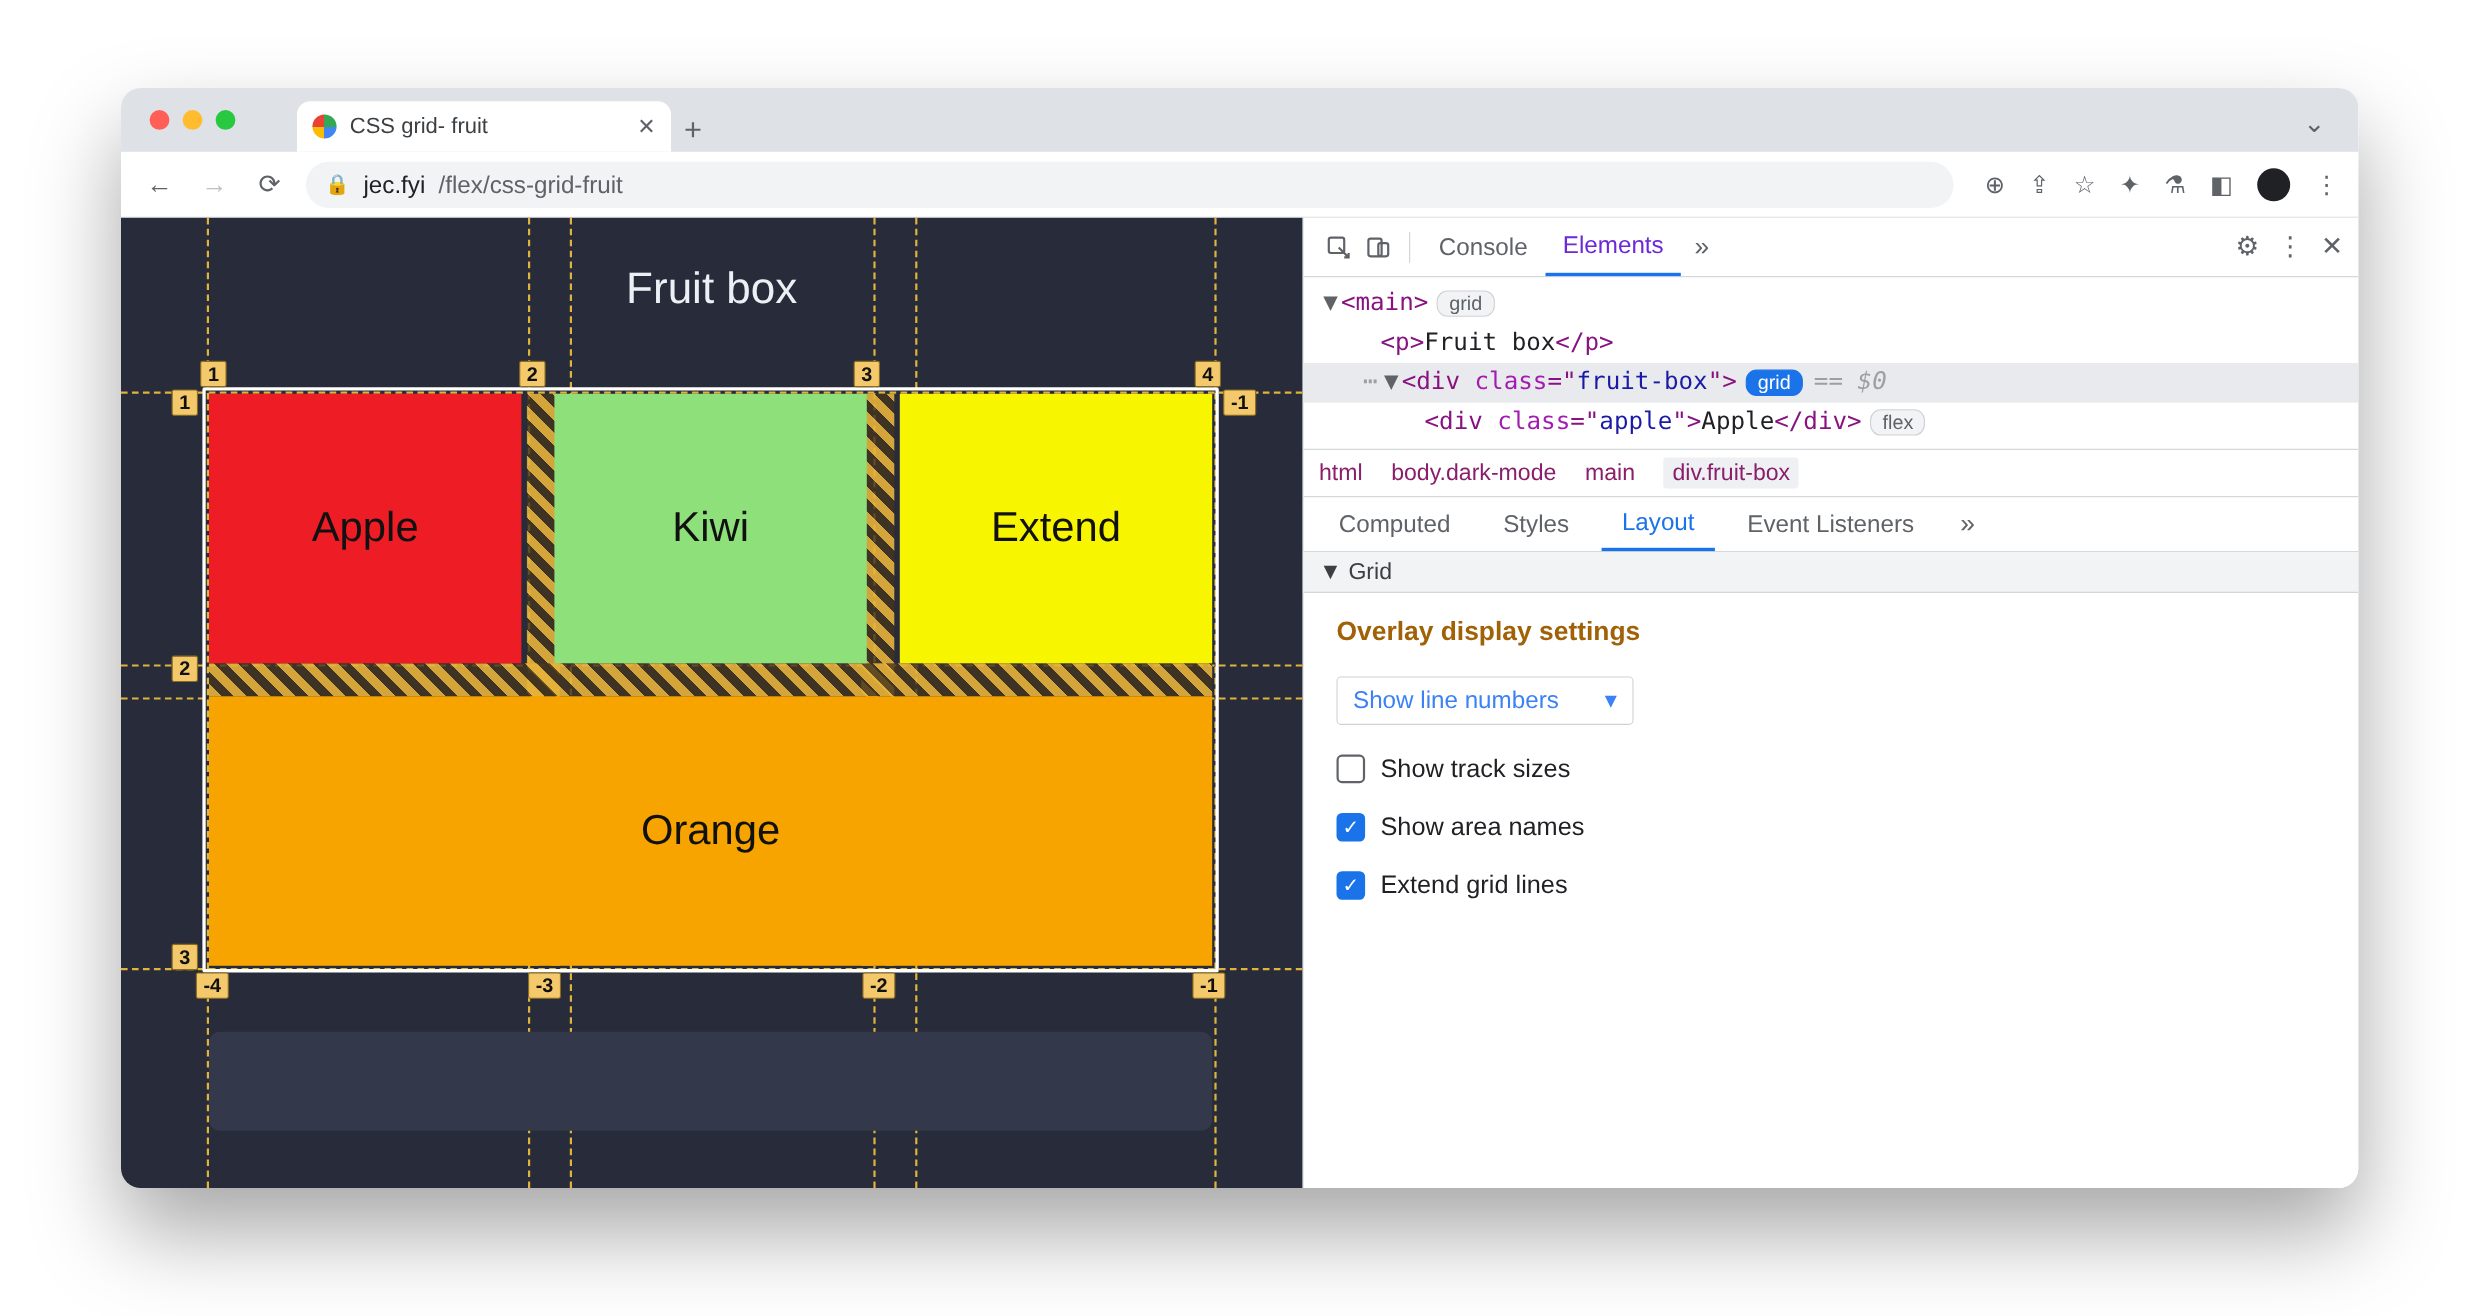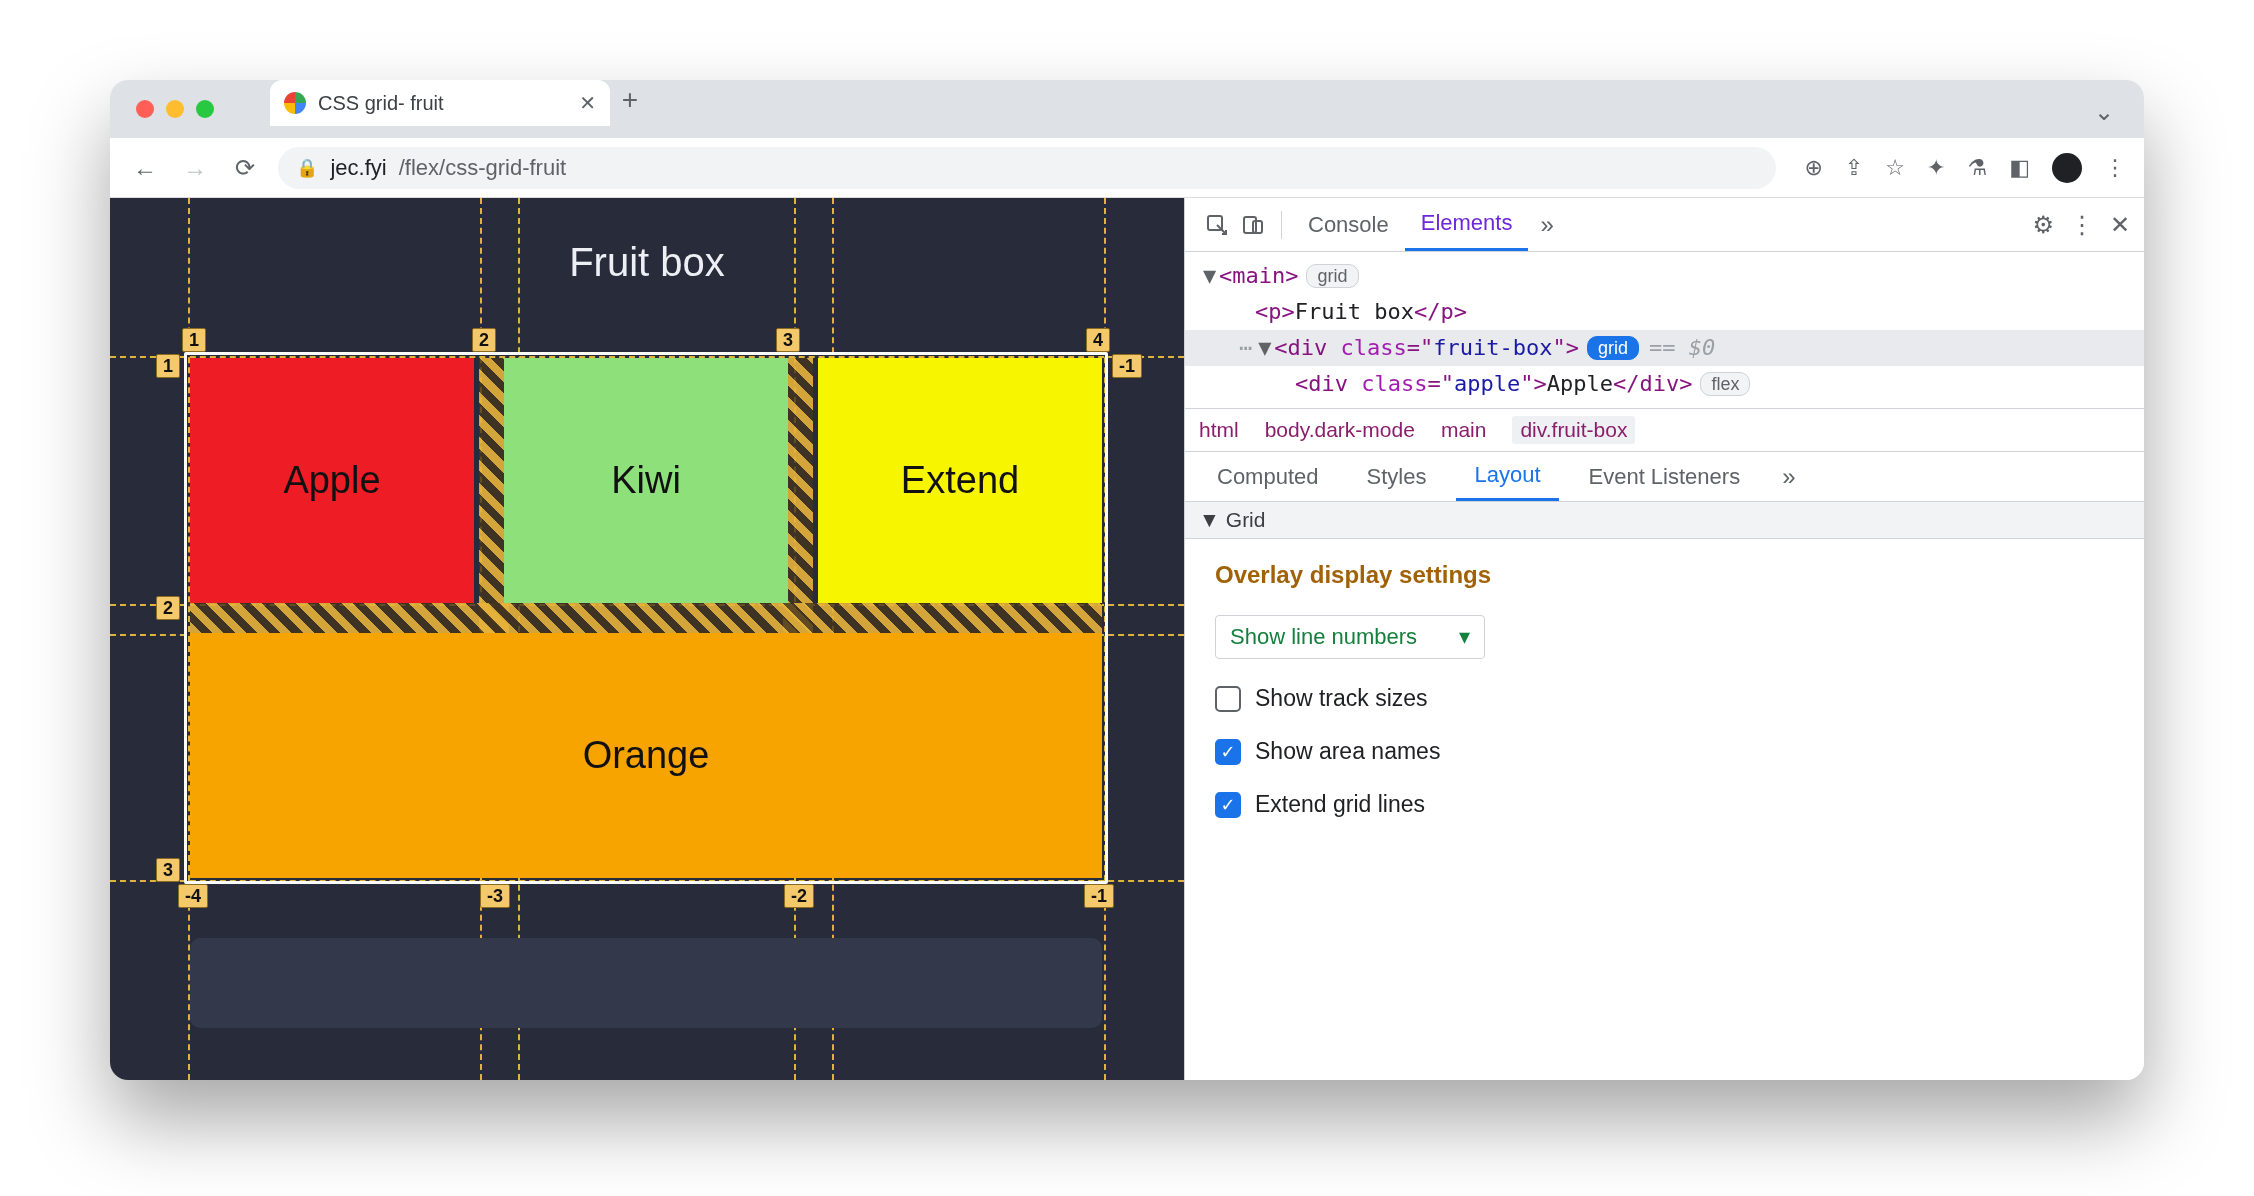--- a/index.html
+++ b/index.html
@@ -1,19 +1,19 @@
 <!DOCTYPE html>
 <html><head>
 <meta charset="utf-8">
 <style>
   * { box-sizing: border-box; margin: 0; padding: 0; }
   body { font-family: -apple-system, BlinkMacSystemFont, "Segoe UI", Arial, sans-serif; background: #fff; width: 2254px; height: 1196px; overflow: hidden; }
   .browser-window { position: absolute; left: 110px; top: 80px; width: 2034px; height: 1000px; background: #fff; border-radius: 18px; box-shadow: 0 40px 80px rgba(0,0,0,0.35); overflow: hidden; display: flex; flex-direction: column; }
   
-  .tab-strip { height: 58px; background: #dee1e6; display: flex; align-items: flex-start; padding-left: 20px; position: relative; }
+  .tab-strip { height: 58px; background: #dee1e6; display: flex; align-items: flex-end; padding-left: 20px; position: relative; }
   .traffic-lights { position: absolute; left: 26px; top: 20px; display: flex; gap: 12px; }
   .tl { width: 18px; height: 18px; border-radius: 50%; }
   .tl.red { background: #ff5f57; }
   .tl.yellow { background: #febc2e; }
   .tl.green { background: #28c840; }
   .tab { margin-left: 140px; height: 46px; width: 340px; background: #fff; border-radius: 12px 12px 0 0; display: flex; align-items: center; padding: 0 14px; gap: 12px; font-size: 20px; color: #3c4043; }
   .tab .favicon { width: 22px; height: 22px; border-radius: 50%; background: conic-gradient(#34a853 0 90deg, #4285f4 90deg 180deg, #fbbc05 180deg 270deg, #ea4335 270deg 360deg); }
   .tab .close { margin-left: auto; font-size: 20px; color: #5f6368; cursor: pointer; }
   .new-tab { width: 40px; height: 40px; display: flex; align-items: center; justify-content: center; font-size: 28px; color: #5f6368; cursor: pointer; }
   .window-chevron { position: absolute; right: 30px; top: 18px; font-size: 24px; color: #5f6368; }
@@ -69,21 +69,21 @@
   .ellipsis { color: #9aa0a6; padding: 0 6px; }
   .breadcrumb { height: 44px; border-top: 1px solid #d0d3d7; border-bottom: 1px solid #d0d3d7; display: flex; align-items: center; padding: 0 14px; gap: 26px; font-size: 21px; }
   .bc-item { color: #8a1e6b; cursor: pointer; }
   .bc-item.sel { background: #eef0f3; padding: 2px 8px; border-radius: 3px; }
   .sub-tabs { height: 50px; display: flex; align-items: center; border-bottom: 1px solid #d0d3d7; padding: 0 14px; gap: 12px; }
   .sub-tab { padding: 0 18px; height: 100%; display: flex; align-items: center; color: #5f6368; cursor: pointer; }
   .sub-tab.active { color: #1a73e8; border-bottom: 3px solid #1a73e8; }
   .section-hdr { background: #f1f3f4; border-bottom: 1px solid #d0d3d7; padding: 6px 14px; font-size: 21px; color: #3c4043; display: flex; align-items: center; gap: 6px; }
   .panel-body { padding: 22px 30px; display: flex; flex-direction: column; gap: 26px; font-size: 23px; color: #202124; }
   .panel-heading { font-weight: 600; font-size: 24px; color: #a16207; }
-  .select { width: 270px; height: 44px; border: 1px solid #cfd2d6; border-radius: 4px; background: #fff; display: flex; align-items: center; justify-content: space-between; padding: 0 14px; color: #15803d; font-size: 22px; cursor: pointer; }
+  .select { width: 270px; height: 44px; border: 1px solid #cfd2d6; border-radius: 4px; background: #fff; display: flex; align-items: center; justify-content: space-between; padding: 0 14px; color: #3b82f6; font-size: 22px; cursor: pointer; }
   .chk-row { display: flex; align-items: center; gap: 14px; }
   .chk { width: 26px; height: 26px; border: 2px solid #5f6368; border-radius: 5px; display: inline-flex; align-items: center; justify-content: center; background: #fff; color: #fff; font-size: 18px; }
   .chk.checked { background: #1a73e8; border-color: #1a73e8; }
   svg { display: block; }
 </style>
 </head>
 <body>
 
 <div class="browser-window">
 

